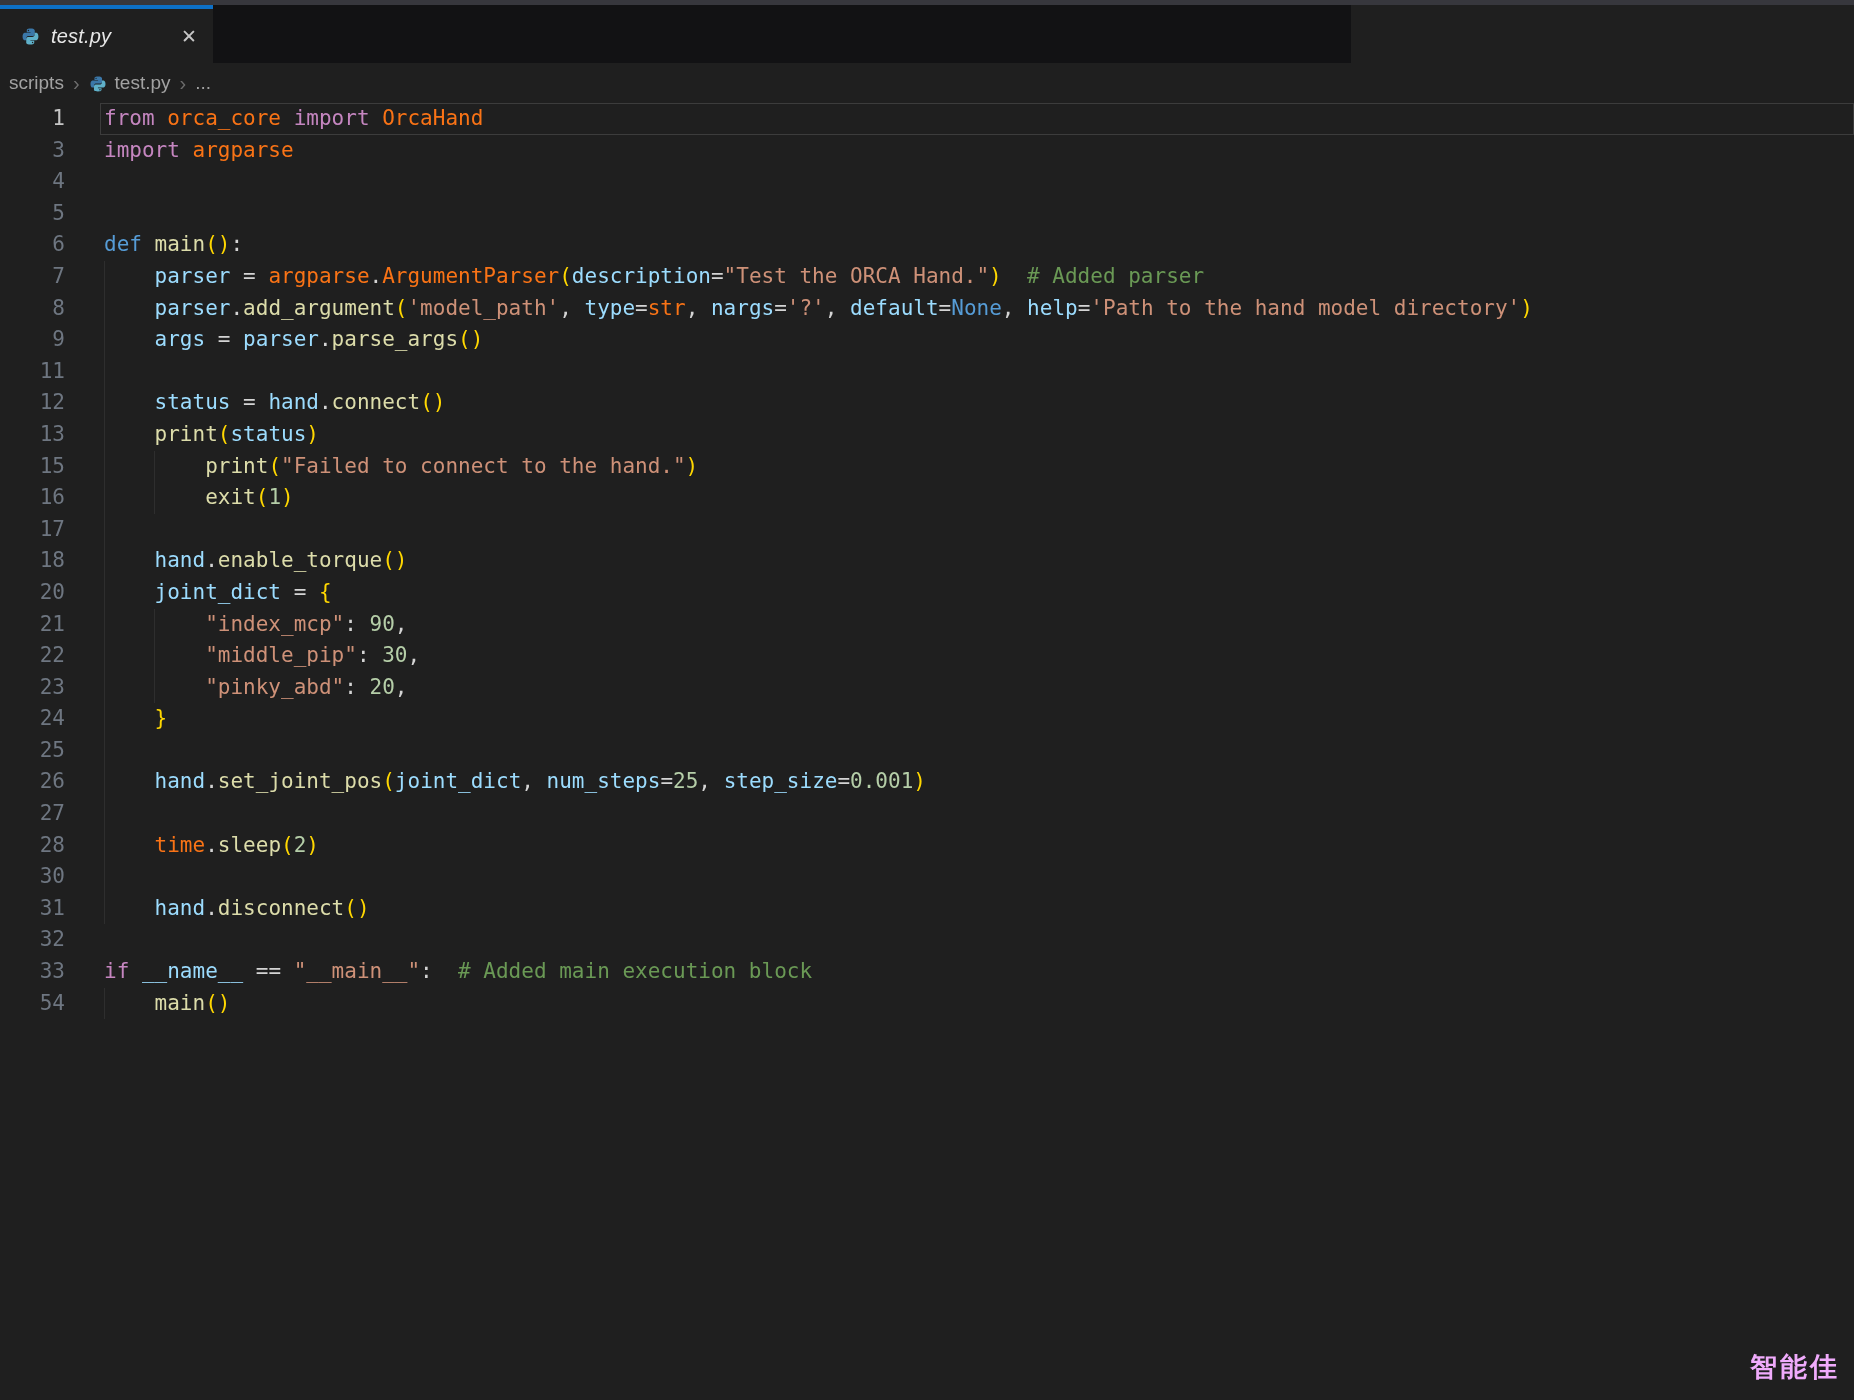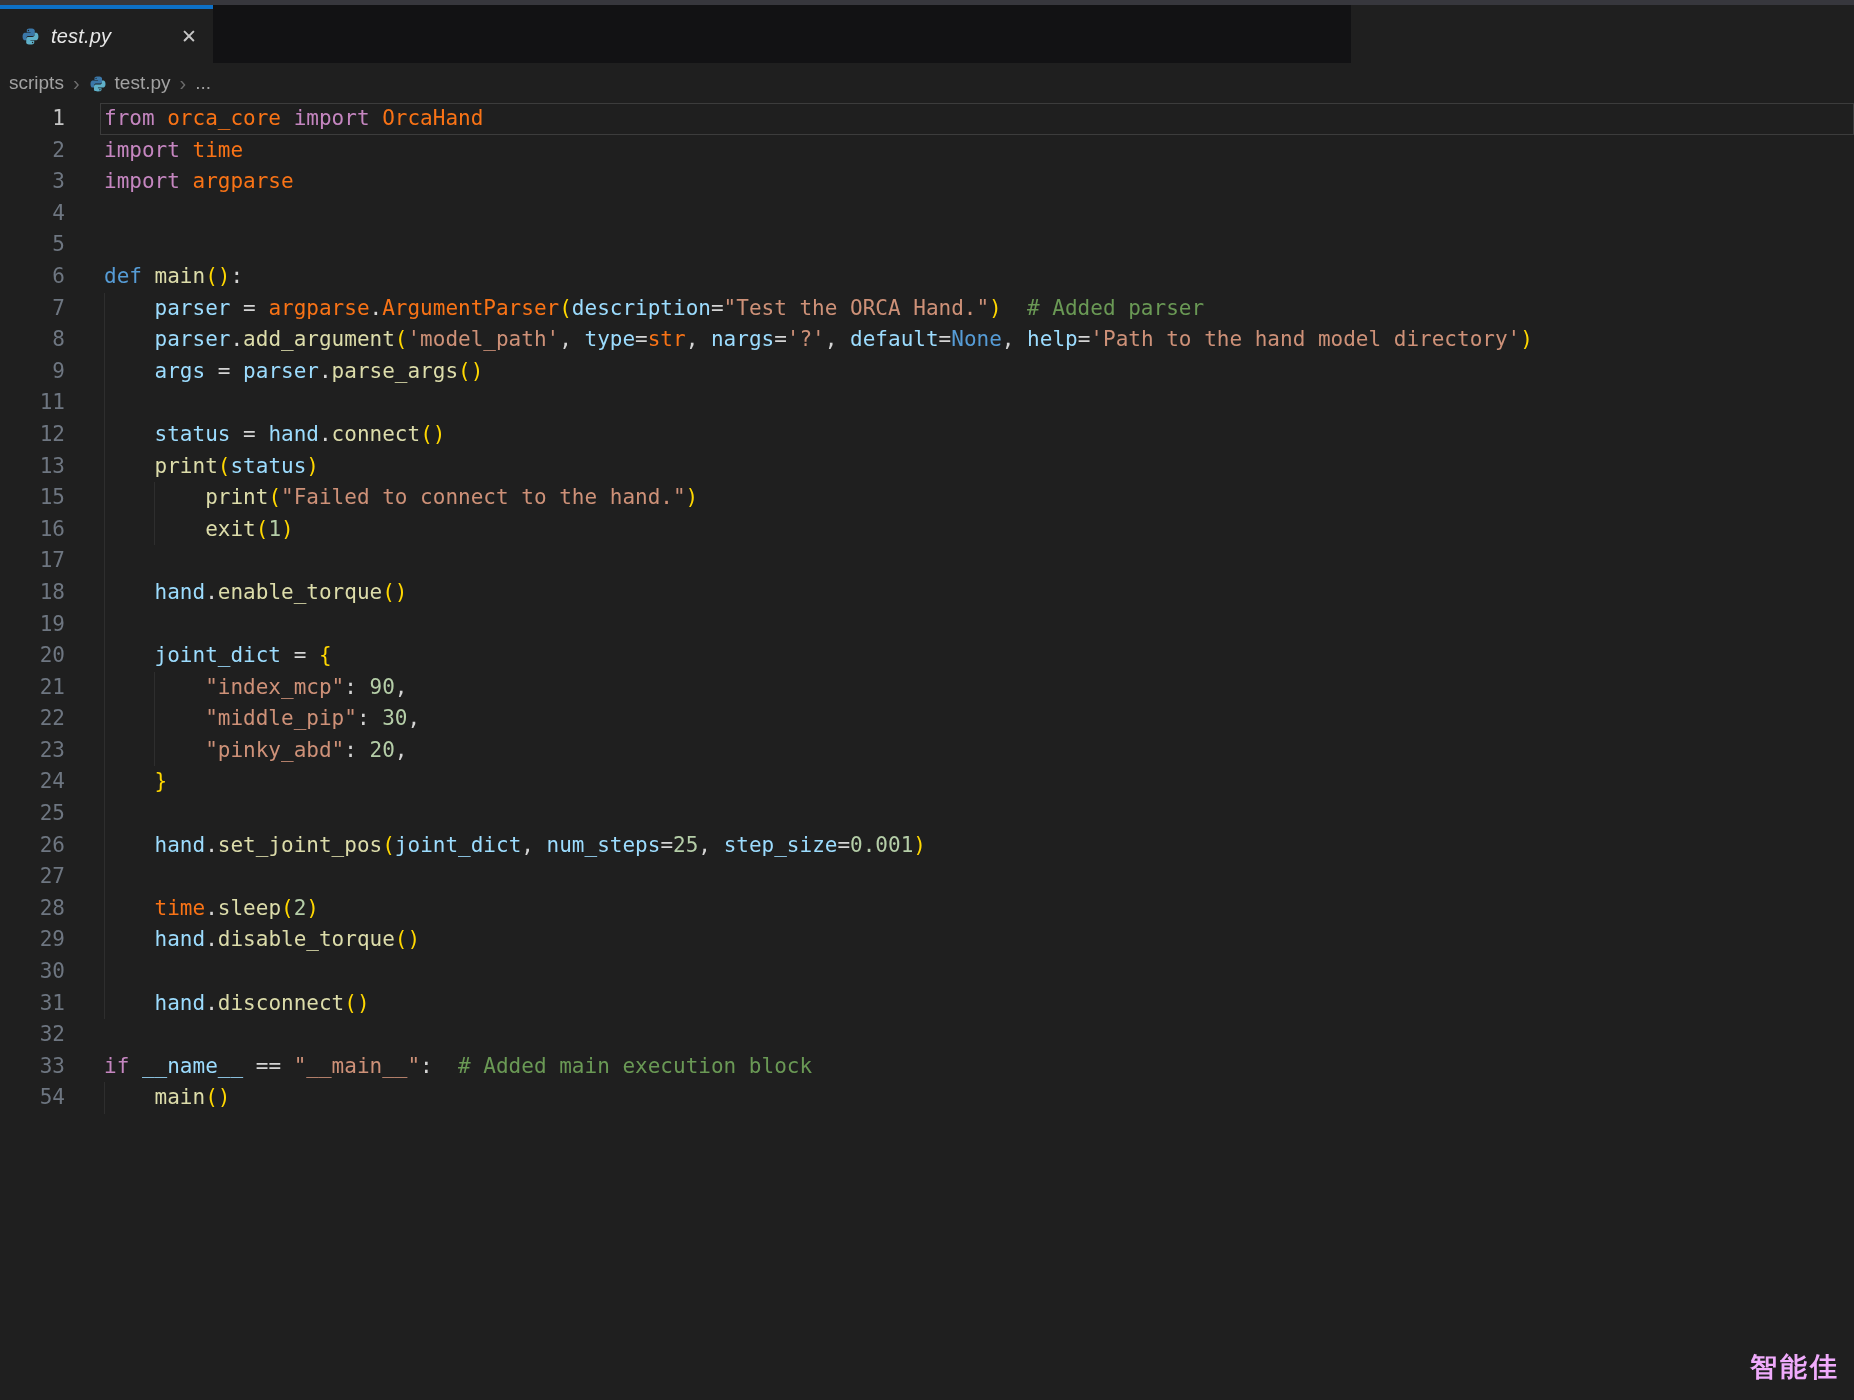--- a/index.html
+++ b/index.html
@@ -80,46 +80,43 @@
       <path fill="#3b77a8" d="M12 2c-5 0-4.7 2.2-4.7 2.2v2.3h4.8v.7H5.4S2 6.8 2 11.9c0 5.1 3 4.9 3 4.9h1.8v-2.4s-.1-3 2.9-3h4.9s2.8.1 2.8-2.7V4.9S17.9 2 12 2zm-2.6 1.5c.5 0 .9.4.9.9s-.4.9-.9.9-.9-.4-.9-.9.4-.9.9-.9z"></path>
       <path fill="#5fb0c9" d="M12 22c5 0 4.7-2.2 4.7-2.2v-2.3h-4.8v-.7h6.7s3.4.4 3.4-4.7c0-5.1-3-4.9-3-4.9h-1.8v2.4s.1 3-2.9 3h-4.9s-2.8-.1-2.8 2.7v4.5S6.1 22 12 22zm2.6-1.5c-.5 0-.9-.4-.9-.9s.4-.9.9-.9.9.4.9.9-.4.9-.9.9z"></path>
     </svg>
     <span class="crumb">test.py</span>
     <span class="sep">›</span>
     <span class="crumb">...</span>
   </div>
 
   <div id="editor">
       <div class="row active"><span class="ln">1</span><span class="code"><span class="k1">from </span><span class="ty">orca_core</span><span class="pl"> </span><span class="k1">import</span><span class="pl"> </span><span class="ty">OrcaHand</span></span></div>
-      <div class="row"><span class="ln">2</span><span class="code"><span class="k1">import</span><span class="pl"> </span><span class="ty">time</span></span></div>
       <div class="row"><span class="ln">3</span><span class="code"><span class="k1">import</span><span class="pl"> </span><span class="ty">argparse</span></span></div>
       <div class="row"><span class="ln">4</span><span class="code"></span></div>
       <div class="row"><span class="ln">5</span><span class="code"></span></div>
       <div class="row"><span class="ln">6</span><span class="code"><span class="k2">def </span><span class="fn">main</span><span class="br">()</span><span class="pl">:</span></span></div>
       <div class="row"><i class="guide g1"></i><span class="ln">7</span><span class="code"><span class="pl">    </span><span class="vr">parser</span><span class="pl"> = </span><span class="ty">argparse</span><span class="pl">.</span><span class="ty">ArgumentParser</span><span class="br">(</span><span class="vr">description</span><span class="pl">=</span><span class="st">"Test the ORCA Hand."</span><span class="br">)</span><span class="cm">  # Added parser</span></span></div>
       <div class="row"><i class="guide g1"></i><span class="ln">8</span><span class="code"><span class="pl">    </span><span class="vr">parser</span><span class="pl">.</span><span class="fn">add_argument</span><span class="br">(</span><span class="st">'model_path'</span><span class="pl">, </span><span class="vr">type</span><span class="pl">=</span><span class="ty">str</span><span class="pl">, </span><span class="vr">nargs</span><span class="pl">=</span><span class="st">'?'</span><span class="pl">, </span><span class="vr">default</span><span class="pl">=</span><span class="k2">None</span><span class="pl">, </span><span class="vr">help</span><span class="pl">=</span><span class="st">'Path to the hand model directory'</span><span class="br">)</span></span></div>
       <div class="row"><i class="guide g1"></i><span class="ln">9</span><span class="code"><span class="pl">    </span><span class="vr">args</span><span class="pl"> = </span><span class="vr">parser</span><span class="pl">.</span><span class="fn">parse_args</span><span class="br">()</span></span></div>
       <div class="row"><i class="guide g1"></i><span class="ln">11</span><span class="code"></span></div>
       <div class="row"><i class="guide g1"></i><span class="ln">12</span><span class="code"><span class="pl">    </span><span class="vr">status</span><span class="pl"> = </span><span class="vr">hand</span><span class="pl">.</span><span class="fn">connect</span><span class="br">()</span></span></div>
       <div class="row"><i class="guide g1"></i><span class="ln">13</span><span class="code"><span class="pl">    </span><span class="fn">print</span><span class="br">(</span><span class="vr">status</span><span class="br">)</span></span></div>
       <div class="row"><i class="guide g1"></i><i class="guide g2"></i><span class="ln">15</span><span class="code"><span class="pl">        </span><span class="fn">print</span><span class="br">(</span><span class="st">"Failed to connect to the hand."</span><span class="br">)</span></span></div>
       <div class="row"><i class="guide g1"></i><i class="guide g2"></i><span class="ln">16</span><span class="code"><span class="pl">        </span><span class="fn">exit</span><span class="br">(</span><span class="nm">1</span><span class="br">)</span></span></div>
       <div class="row"><i class="guide g1"></i><span class="ln">17</span><span class="code"></span></div>
       <div class="row"><i class="guide g1"></i><span class="ln">18</span><span class="code"><span class="pl">    </span><span class="vr">hand</span><span class="pl">.</span><span class="fn">enable_torque</span><span class="br">()</span></span></div>
-      <div class="row"><i class="guide g1"></i><span class="ln">19</span><span class="code"></span></div>
       <div class="row"><i class="guide g1"></i><span class="ln">20</span><span class="code"><span class="pl">    </span><span class="vr">joint_dict</span><span class="pl"> = </span><span class="br">{</span></span></div>
       <div class="row"><i class="guide g1"></i><i class="guide g2"></i><span class="ln">21</span><span class="code"><span class="pl">        </span><span class="st">"index_mcp"</span><span class="pl">: </span><span class="nm">90</span><span class="pl">,</span></span></div>
       <div class="row"><i class="guide g1"></i><i class="guide g2"></i><span class="ln">22</span><span class="code"><span class="pl">        </span><span class="st">"middle_pip"</span><span class="pl">: </span><span class="nm">30</span><span class="pl">,</span></span></div>
       <div class="row"><i class="guide g1"></i><i class="guide g2"></i><span class="ln">23</span><span class="code"><span class="pl">        </span><span class="st">"pinky_abd"</span><span class="pl">: </span><span class="nm">20</span><span class="pl">,</span></span></div>
       <div class="row"><i class="guide g1"></i><span class="ln">24</span><span class="code"><span class="pl">    </span><span class="br">}</span></span></div>
       <div class="row"><i class="guide g1"></i><span class="ln">25</span><span class="code"></span></div>
       <div class="row"><i class="guide g1"></i><span class="ln">26</span><span class="code"><span class="pl">    </span><span class="vr">hand</span><span class="pl">.</span><span class="fn">set_joint_pos</span><span class="br">(</span><span class="vr">joint_dict</span><span class="pl">, </span><span class="vr">num_steps</span><span class="pl">=</span><span class="nm">25</span><span class="pl">, </span><span class="vr">step_size</span><span class="pl">=</span><span class="nm">0.001</span><span class="br">)</span></span></div>
       <div class="row"><i class="guide g1"></i><span class="ln">27</span><span class="code"></span></div>
       <div class="row"><i class="guide g1"></i><span class="ln">28</span><span class="code"><span class="pl">    </span><span class="ty">time</span><span class="pl">.</span><span class="fn">sleep</span><span class="br">(</span><span class="nm">2</span><span class="br">)</span></span></div>
-      <div class="row"><i class="guide g1"></i><span class="ln">29</span><span class="code"><span class="pl">    </span><span class="vr">hand</span><span class="pl">.</span><span class="fn">disable_torque</span><span class="br">()</span></span></div>
       <div class="row"><i class="guide g1"></i><span class="ln">30</span><span class="code"></span></div>
       <div class="row"><i class="guide g1"></i><span class="ln">31</span><span class="code"><span class="pl">    </span><span class="vr">hand</span><span class="pl">.</span><span class="fn">disconnect</span><span class="br">()</span></span></div>
       <div class="row"><span class="ln">32</span><span class="code"></span></div>
       <div class="row"><span class="ln">33</span><span class="code"><span class="k1">if </span><span class="vr">__name__</span><span class="pl"> == </span><span class="st">"__main__"</span><span class="pl">:</span><span class="cm">  # Added main execution block</span></span></div>
       <div class="row"><i class="guide g1"></i><span class="ln">54</span><span class="code"><span class="pl">    </span><span class="fn">main</span><span class="br">()</span></span></div>
     </div>
 
   <div id="watermark">智能佳</div>
 </div>
 

